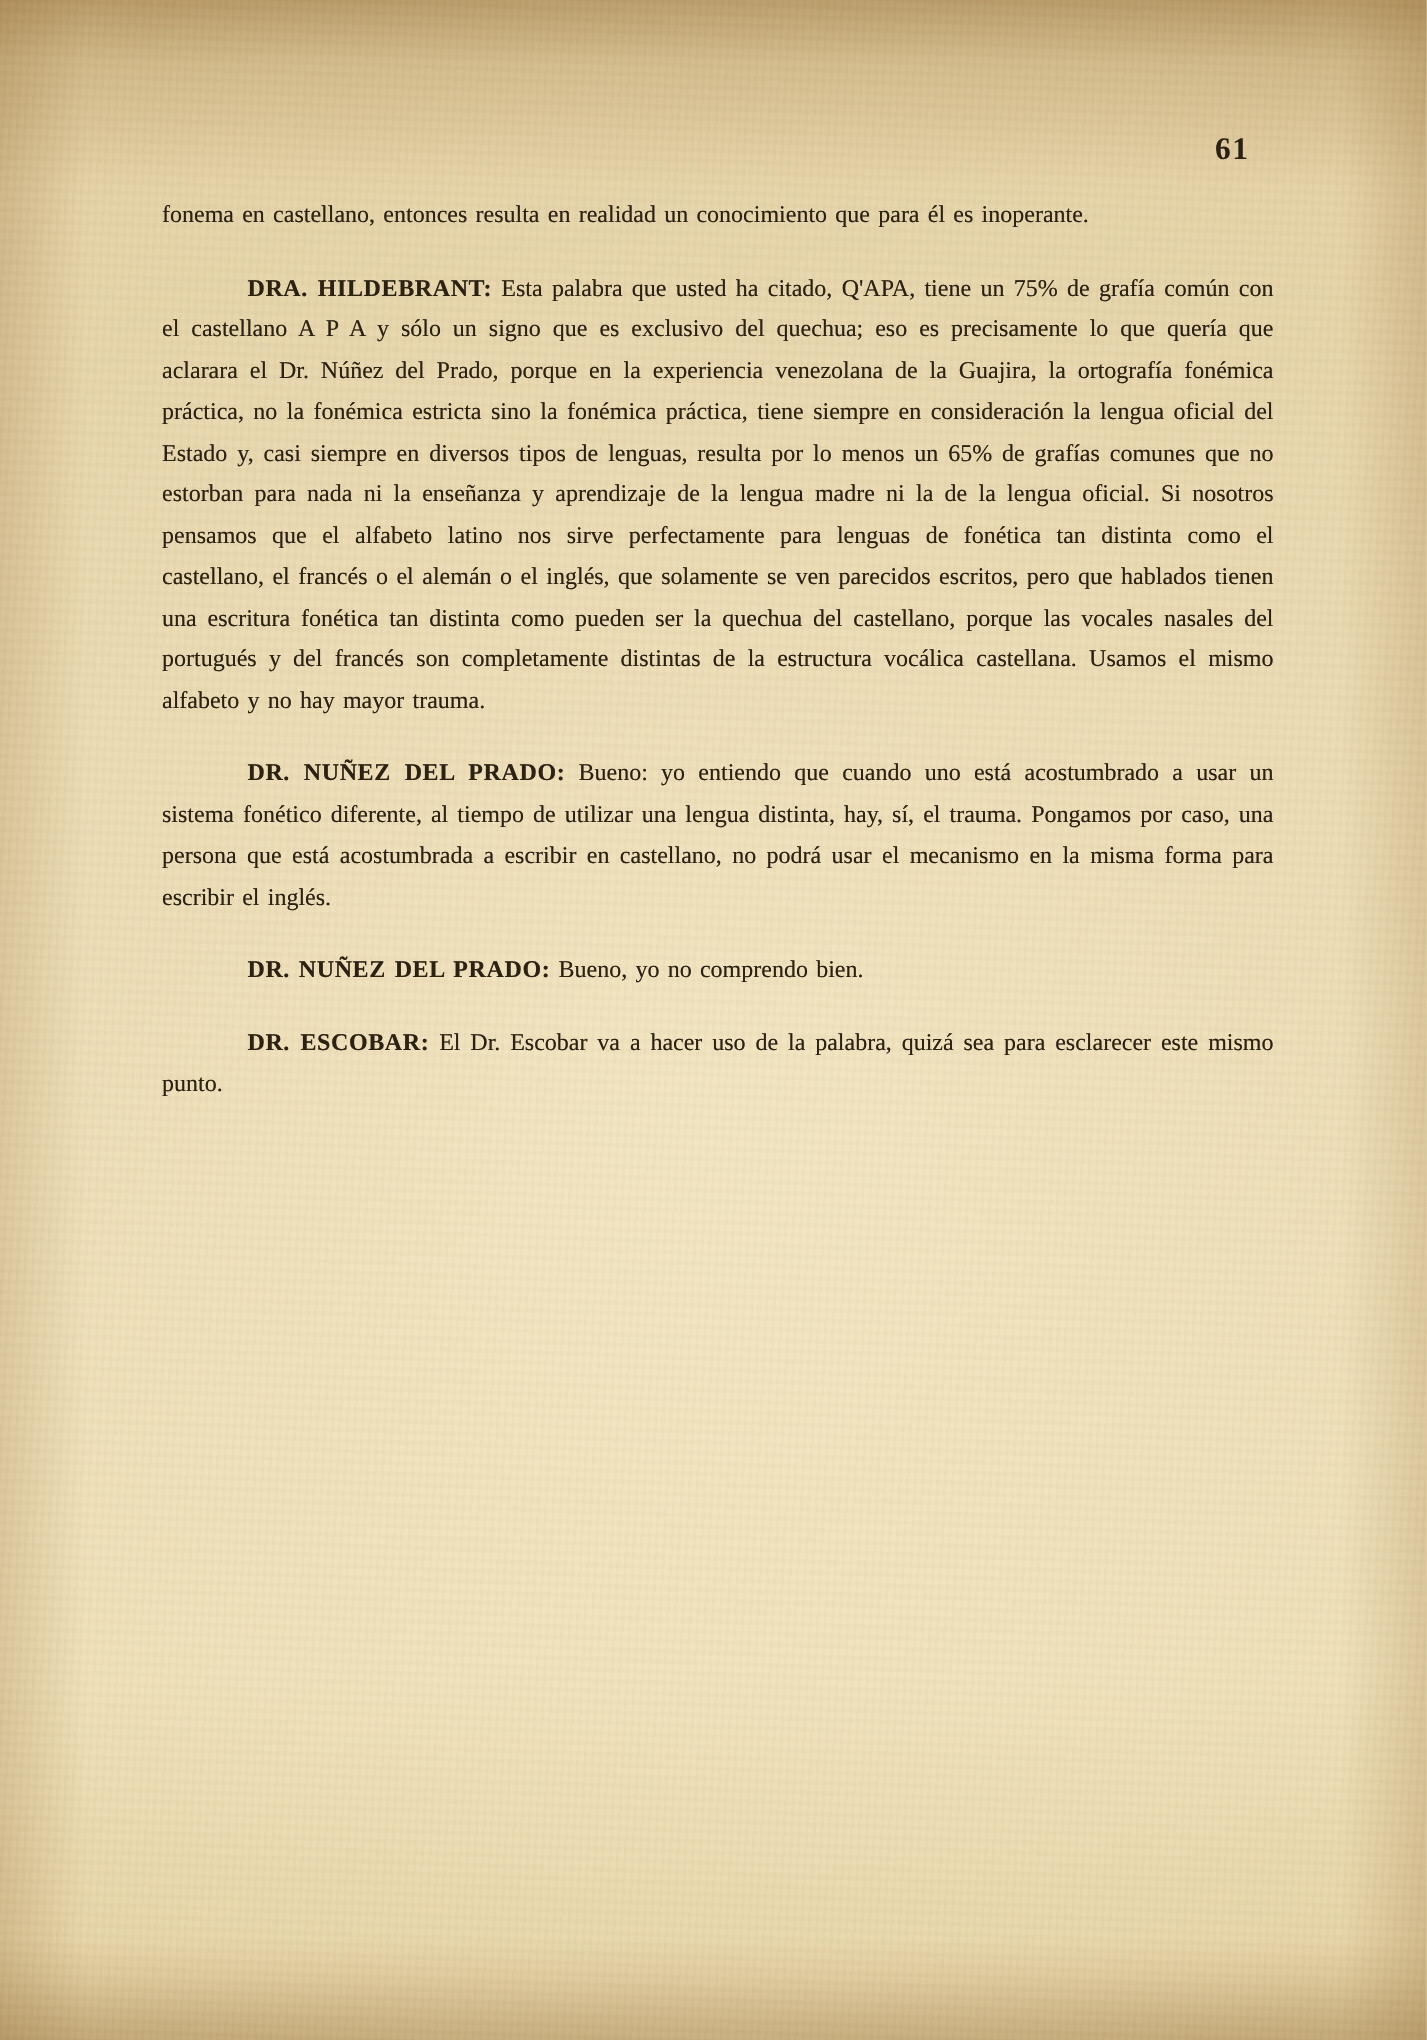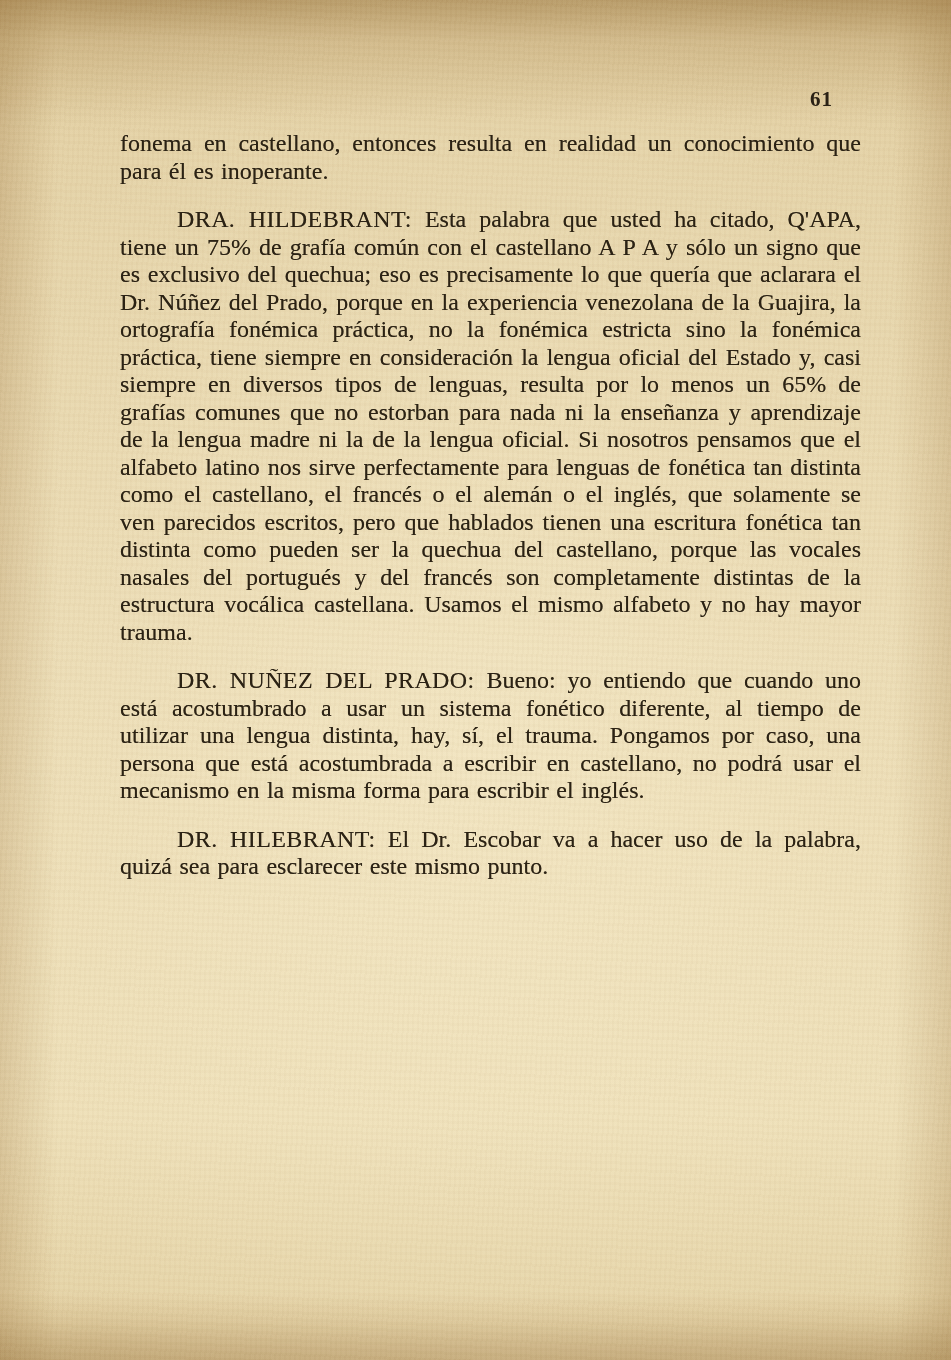--- a/index.html
+++ b/index.html
@@ -36,47 +36,48 @@
     top: 87px;
     right: 118px;
     font-weight: 700;
     font-size: 21px;
     letter-spacing: 1px;
     color: #2a2115;
   }
   .text-block {
     position: absolute;
     top: 130px;
-    left: 120px;
+    left: 108px;
     width: 741px;
-    font-size: 24px;
+    font-size: 16px;
     line-height: 27.5px;
     color: #2b2214;
     text-align: justify;
     word-spacing: 1.5px;
     text-shadow: 0 0 0.4px rgba(43, 34, 20, 0.55);
   }
   .para {
     margin: 0 0 21px 0;
   }
   .para.indent {
     text-indent: 57px;
   }
   .bold {
-    font-weight: 400;
+    font-weight: 700;
     letter-spacing: 0.4px;
   }
   .italic {
     font-style: italic;
   }
 </style>
 </head>
 <body>
 
 <div class="page">
   <div class="page-number">61</div>
   <div class="text-block">
       <p class="para"><span class="normal">fonema en castellano, entonces resulta en realidad un conocimiento que para él es inoperante.</span></p>
       <p class="para indent"><span class="bold">DRA. HILDEBRANT:</span><span class="normal"> Esta palabra que usted ha citado, Q'APA, tiene un 75% de grafía común con el castellano A P A y sólo un signo que es exclusivo del quechua; eso es precisamente lo que quería que aclarara el Dr. Núñez del Prado, porque en la experiencia venezolana de la Guajira, la ortografía fonémica práctica, no la fonémica estricta sino la fonémica práctica, tiene siempre en consideración la lengua oficial del Estado y, casi siempre en diversos tipos de lenguas, resulta por lo menos un 65% de grafías comunes que no estorban para nada ni la enseñanza y aprendizaje de la lengua madre ni la de la lengua oficial.  Si nosotros pensamos que el alfabeto latino nos sirve perfectamente para lenguas de fonética tan distinta como el castellano, el francés o el alemán o el inglés, que solamente se ven parecidos escritos, pero que hablados tienen una escritura fonética tan distinta como pueden ser la quechua del castellano, porque las vocales nasales del portugués y del francés son completamente distintas de la estructura vocálica castellana.  Usamos el mismo alfabeto y no hay mayor trauma.</span></p>
       <p class="para indent"><span class="bold">DR. NUÑEZ DEL PRADO:</span><span class="normal"> Bueno: yo entiendo que cuando uno está acostumbrado a usar un sistema fonético diferente, al tiempo de utilizar una lengua distinta, hay, sí, el trauma.  Pongamos por caso, una persona que está acostumbrada a escribir en castellano, no podrá usar el mecanismo en la misma forma para escribir el inglés.</span></p>
-      <p class="para indent"><span class="bold">DR. HILEBRANT:</span><span class="normal"> El Dr. Escobar va a hacer uso de la palabra, quizá sea para esclarecer este mismo punto.</span></p>
+      <p class="para indent"><span class="bold">DR. NUÑEZ DEL PRADO:</span><span class="normal"> Bueno, yo no comprendo bien.</span></p>
+      <p class="para indent"><span class="bold">DR. ESCOBAR:</span><span class="normal"> El Dr. Escobar va a hacer uso de la palabra, quizá sea para esclarecer este mismo punto.</span></p>
     </div>
 </div>
 
 </body></html>

